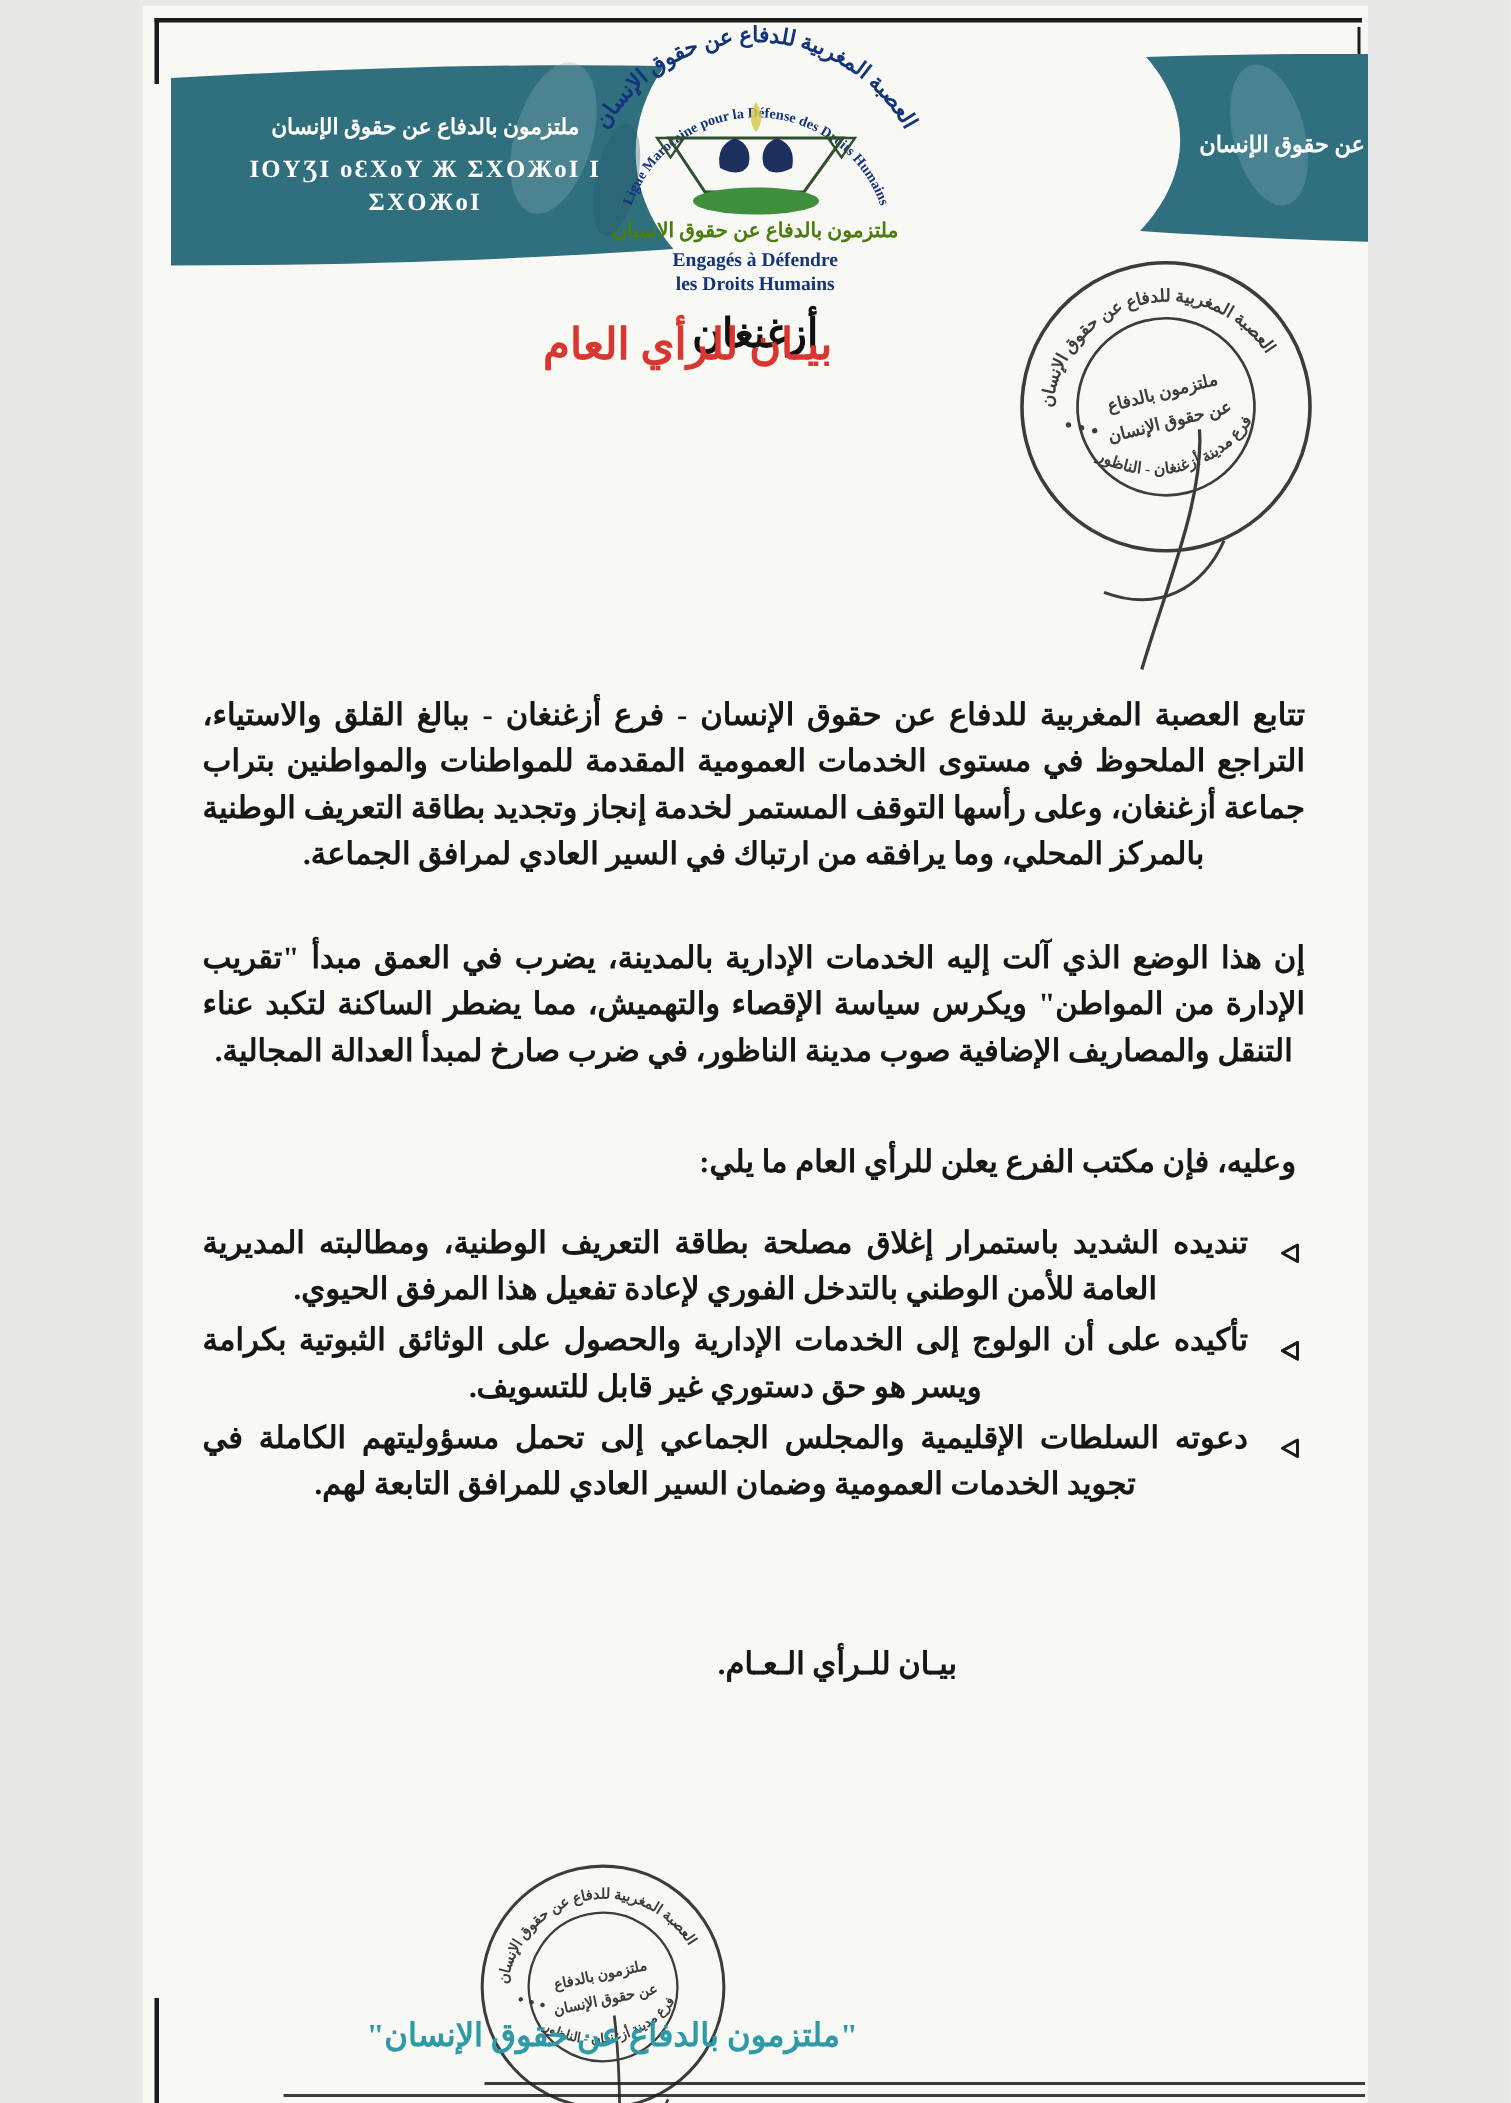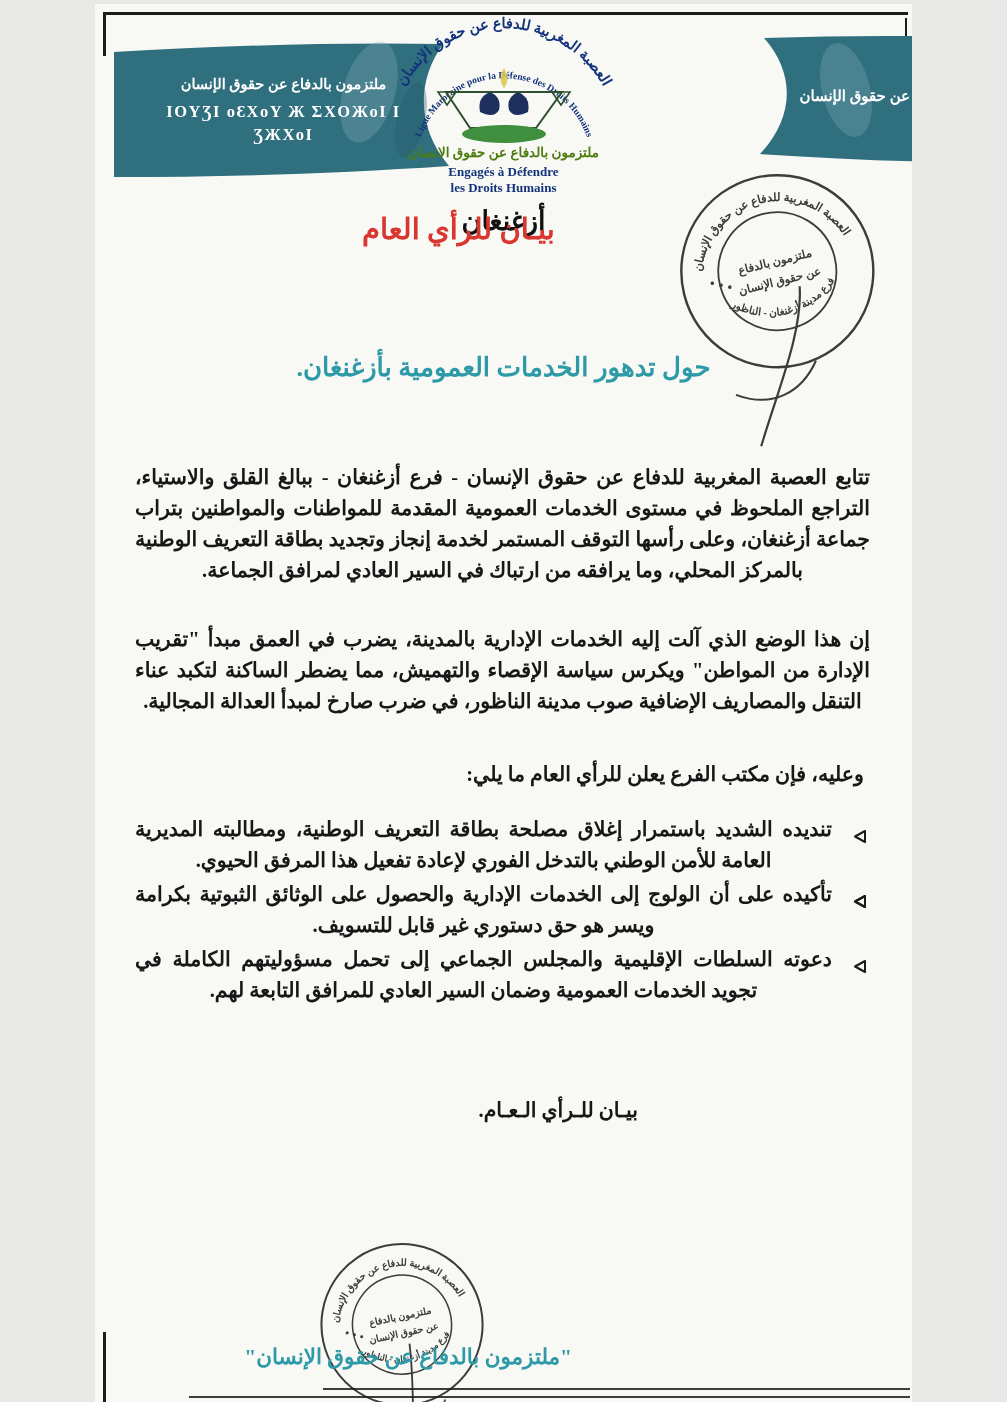--- a/index.html
+++ b/index.html
@@ -71,21 +71,21 @@
 
   <div class="banner" style="left:16px;top:36px;width:345px;height:142px;">
     <svg width="345" height="142" viewBox="0 0 345 142">
       <path d="M3,12 C110,6 220,2 332,4 C305,42 306,88 338,126 C220,134 110,137 3,137 Z" fill="#2f6f7e"></path>
       <ellipse cx="258" cy="52" rx="26" ry="52" fill="#8fb4bd" opacity="0.30" transform="rotate(16 258 52)"></ellipse>
       <ellipse cx="300" cy="80" rx="14" ry="38" fill="#255966" opacity="0.35" transform="rotate(12 300 80)"></ellipse>
     </svg>
     <div class="banner-text">
       <div class="banner-ar">ملتزمون بالدفاع عن حقوق الإنسان</div>
       <div class="banner-tif">IOYƷI oƐXoY Ж ΣXOЖoI I</div>
-      <div class="banner-tif">ƷЖXoI</div>
+      <div class="banner-tif">ΣXOЖoI</div>
     </div>
   </div>
 
   <div class="banner" style="left:655px;top:28px;width:350px;height:136px;">
     <svg width="350" height="136" viewBox="0 0 350 136">
       <path d="M347,10 C240,4 130,2 14,6 C46,42 44,86 10,122 C130,130 240,132 347,130 Z" fill="#2f6f7e"></path>
       <ellipse cx="96" cy="58" rx="24" ry="48" fill="#8fb4bd" opacity="0.28" transform="rotate(-14 96 58)"></ellipse>
       <ellipse cx="210" cy="62" rx="16" ry="44" fill="#255966" opacity="0.30" transform="rotate(-10 210 62)"></ellipse>
     </svg>
     <div class="banner-text">
@@ -142,21 +142,20 @@
       <text x="100" y="94" font-size="11.5" font-weight="bold" fill="#3c3c3c" text-anchor="middle" direction="rtl">ملتزمون بالدفاع</text>
       <text x="100" y="114" font-size="11.5" font-weight="bold" fill="#3c3c3c" text-anchor="middle" direction="rtl">عن حقوق الإنسان</text>
       <circle cx="34" cy="96" r="1.8" fill="#3c3c3c"></circle>
         <circle cx="42" cy="100" r="1.8" fill="#3c3c3c"></circle>
         <circle cx="50" cy="104" r="1.8" fill="#3c3c3c"></circle>
       <path d="M118,120 C110,165 72,215 42,266" fill="none" stroke="#3c3c3c" stroke-width="2.2"></path>
       <path d="M30,210 C62,232 94,224 116,196" fill="none" stroke="#3c3c3c" stroke-width="2"></path>
     </svg>
   </div>
 
-  <div class="subject-line">حول تدهور الخدمات العمومية بأزغنغان.</div>
 
   <div class="doc-text para para-p2">إن هذا الوضع الذي آلت إليه الخدمات الإدارية بالمدينة، يضرب في العمق مبدأ "تقريب الإدارة من المواطن" ويكرس سياسة الإقصاء والتهميش، مما يضطر الساكنة لتكبد عناء التنقل والمصاريف الإضافية صوب مدينة الناظور، في ضرب صارخ لمبدأ العدالة المجالية.</div>
   <div class="doc-text para para-p1">تتابع العصبة المغربية للدفاع عن حقوق الإنسان - فرع أزغنغان - ببالغ القلق والاستياء، التراجع الملحوظ في مستوى الخدمات العمومية المقدمة للمواطنات والمواطنين بتراب جماعة أزغنغان، وعلى رأسها التوقف المستمر لخدمة إنجاز وتجديد بطاقة التعريف الوطنية بالمركز المحلي، وما يرافقه من ارتباك في السير العادي لمرافق الجماعة.</div>
   <div class="doc-text lead-in">وعليه، فإن مكتب الفرع يعلن للرأي العام ما يلي:</div>
 
   <ul class="doc-text bullet-list">
     <li>
       <span class="bullet-marker">
         <svg width="15" height="15" viewBox="0 0 15 15">
             <polygon points="13,2 3,7.5 13,13" fill="none" stroke="#1a1a1a" stroke-width="2" stroke-linejoin="round"></polygon>

